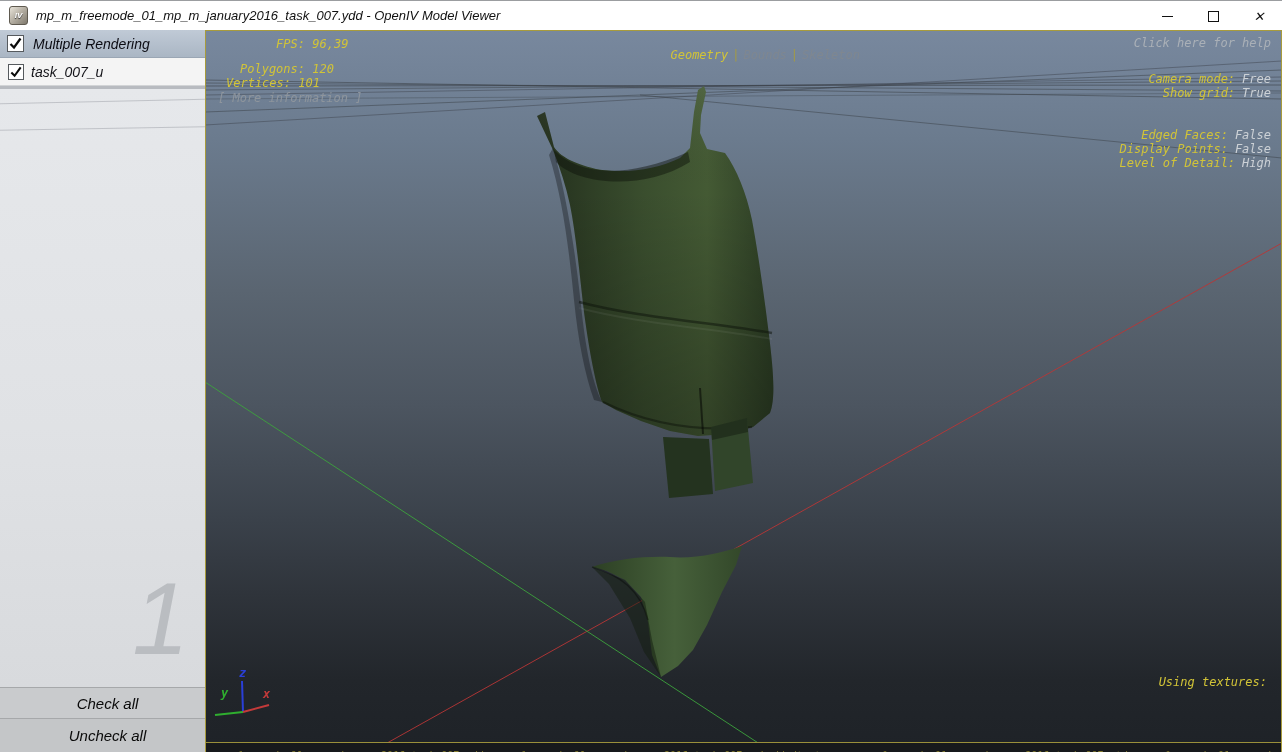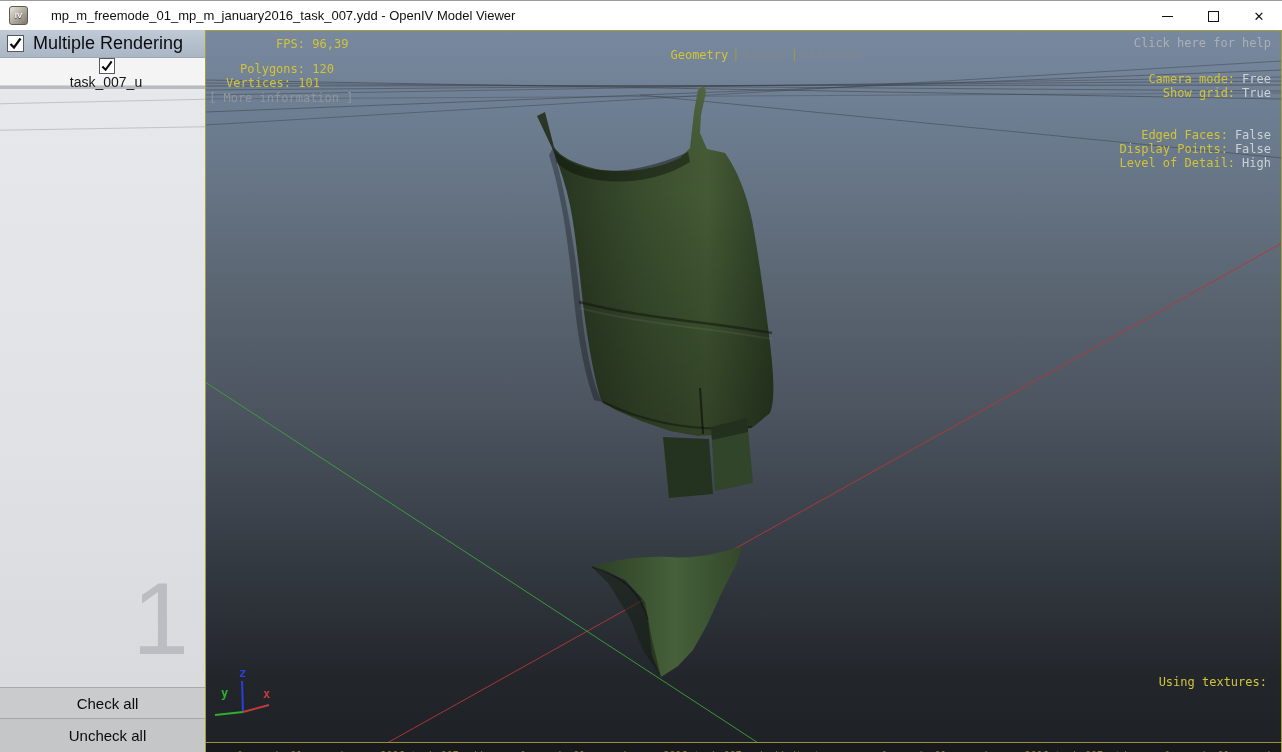--- a/index.html
+++ b/index.html
@@ -1,43 +1,43 @@
 <!DOCTYPE html>
 <html><head>
 <meta charset="utf-8">
 <style>
   html,body{margin:0;padding:0;background:#2a2a2a;}
   .window{position:relative;width:1282px;height:752px;overflow:hidden;
-          font-family:"Liberation Sans",sans-serif;background:#e4e6e9;}
+          font-family:"Liberation Sans",sans-serif;background:#e4e6e9;font-style:italic;}
   
   .titlebar{position:absolute;left:0;top:0;width:1282px;height:30px;background:#ffffff;
             border-top:1px solid #9b9da0;box-sizing:border-box;display:flex;align-items:center;}
   .app-icon{width:17px;height:17px;margin-left:9px;border-radius:3px;
             background:linear-gradient(135deg,#e8e4da 0%,#b8b2a6 45%,#7e786c 100%);
             border:1px solid #5f5a50;display:flex;align-items:center;justify-content:center;
             font-size:8px;font-weight:bold;color:#fff;text-shadow:0 1px 1px #333;}
-  .title-text{margin-left:23px;font-size:13px;color:#111;text-align:right;}
+  .title-text{margin-left:8px;font-size:13px;color:#111;text-align:right;}
   .win-controls{position:absolute;right:0;top:0;height:30px;display:flex;}
   .win-btn{width:46px;height:30px;display:flex;align-items:center;justify-content:center;cursor:default;}
   .glyph-min{width:11px;height:0;border-top:1px solid #111;}
   .glyph-max{width:9px;height:9px;border:1px solid #111;}
   .glyph-close{font-size:13px;color:#111;line-height:1;}
   
   .sidebar{position:absolute;left:0;top:30px;width:205px;height:722px;
            background:linear-gradient(180deg,#e7e9ec 0%,#e0e2e5 55%,#d6d8db 100%);overflow:hidden;}
   .side-row1{height:27px;display:flex;align-items:center;
              background:linear-gradient(180deg,#c0cad6 0%,#aab6c4 100%);
              border-bottom:1px solid #9aa6b4;}
   .side-row2{height:27px;display:flex;align-items:center;background:#f4f4f4;
-             border-bottom:1px solid #d2d4d6;flex-direction:column;}
+             border-bottom:1px solid #d2d4d6;}
   .cb{background:#fff;border:1px solid #565a5e;margin-left:7px;flex:none;
       display:flex;align-items:center;justify-content:center;}
   .cb-lg{width:15px;height:15px;}
   .cb-sm{width:14px;height:14px;margin-left:8px;}
-  .side-row1 .lbl{margin-left:9px;font-size:18px;color:#0b0b12;}
+  .side-row1 .lbl{margin-left:9px;font-size:14px;color:#0b0b12;}
   .side-row2 .lbl{margin-left:7px;font-size:14px;color:#15151a;}
   .faint-band{position:absolute;left:0;top:56px;width:205px;height:3px;background:rgba(88,94,102,.32);}
   .faint-line{position:absolute;left:-4px;width:215px;height:0;border-top:1px solid rgba(96,102,110,.28);}
   .watermark{position:absolute;right:16px;top:538px;font-size:102px;line-height:1;
              color:#babdc1;font-weight:400;}
   .side-btn{position:absolute;left:0;width:215px;display:flex;align-items:center;justify-content:center;
             font-size:15px;color:#0a0a0a;border-top:1px solid #a6a8aa;}
   .btn-check{bottom:33px;height:31px;background:#c9cbcd;}
   .btn-uncheck{bottom:0;height:33px;background:#c4c6c8;}
   
@@ -160,21 +160,21 @@
         <line x1="243" y1="712" x2="269" y2="705" stroke="#c33a3a" stroke-width="2"></line>
         <text x="239" y="677" fill="#2a3fd8">z</text>
         <text x="221" y="697" fill="#2fae2f">y</text>
         <text x="263" y="698" fill="#c33a3a">x</text>
       </g>
     </svg>
 
     <div class="vp-text c-yellow" style="left:34px;top:7px">     FPS: 96,39</div>
     <div class="vp-text c-yellow" style="left:34px;top:32px">Polygons: 120</div>
     <div class="vp-text c-yellow" style="left:20px;top:46px">Vertices: 101</div>
-    <div class="vp-text c-dim" style="left:3px;top:61px">[ More information ]</div>
+    <div class="vp-text c-dim" style="left:12px;top:61px">[ More information ]</div>
 
     <div class="vp-text mode-bar">
       <span class="c-yellow">Geometry</span><span class="mode-sep">|</span><span class="mode-off">Bounds</span><span class="mode-sep">|</span><span class="mode-off">Skeleton</span>
     </div>
 
     <div class="vp-text c-muted right-block" style="top:6px">Click here for help</div>
     <div class="vp-text right-block" style="top:30px">
       <span class="c-yellow">Camera mode:</span><span class="val c-val">Free</span>
     </div>
     <div class="vp-text right-block" style="top:44px">

